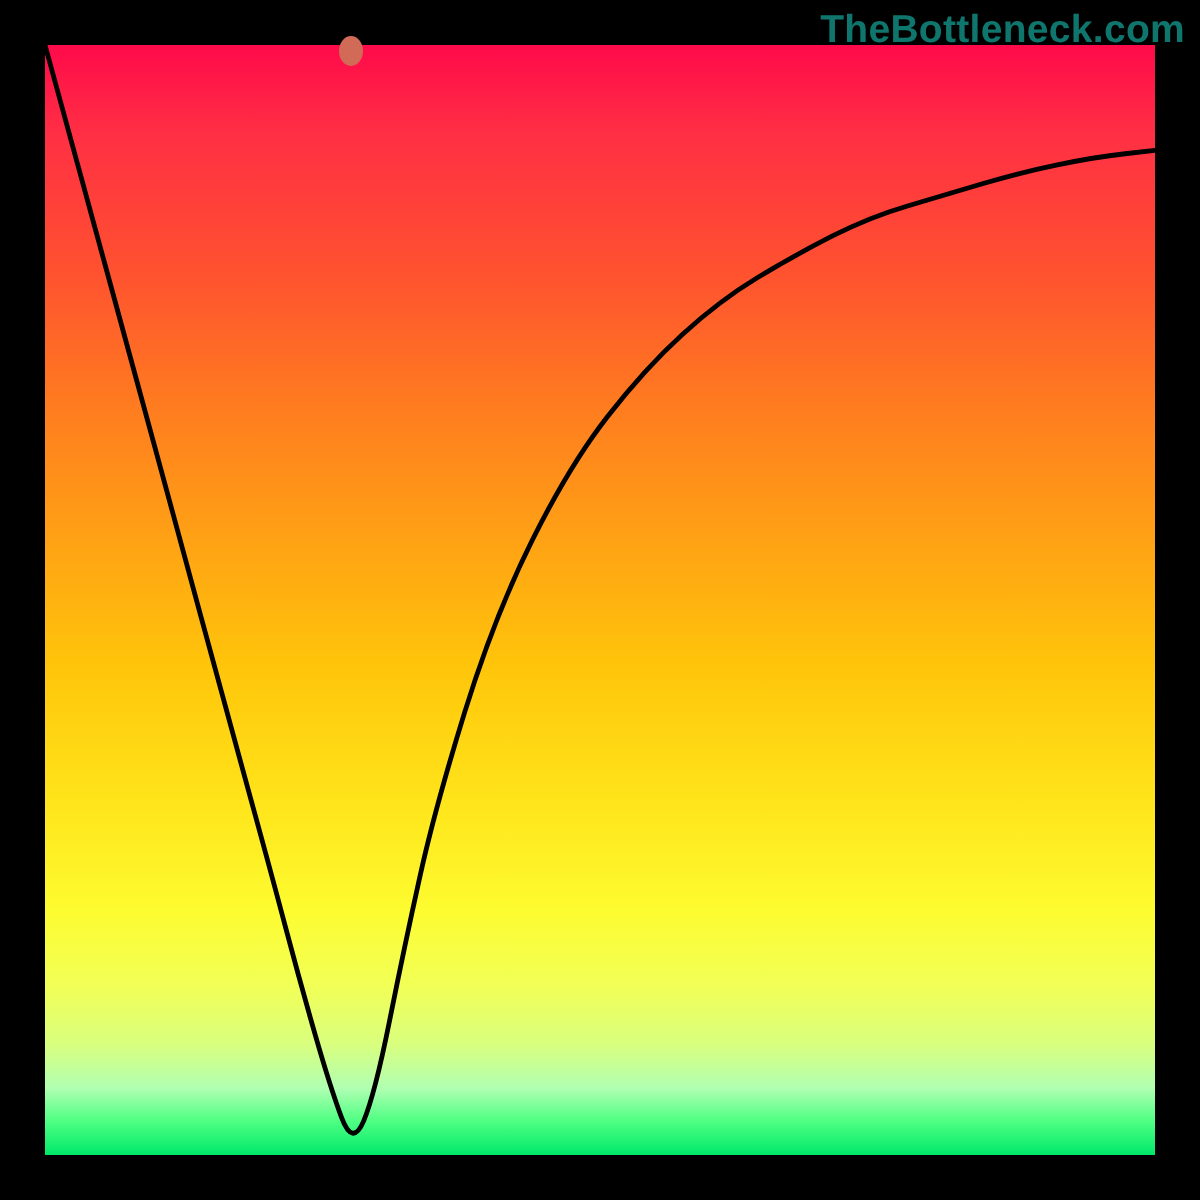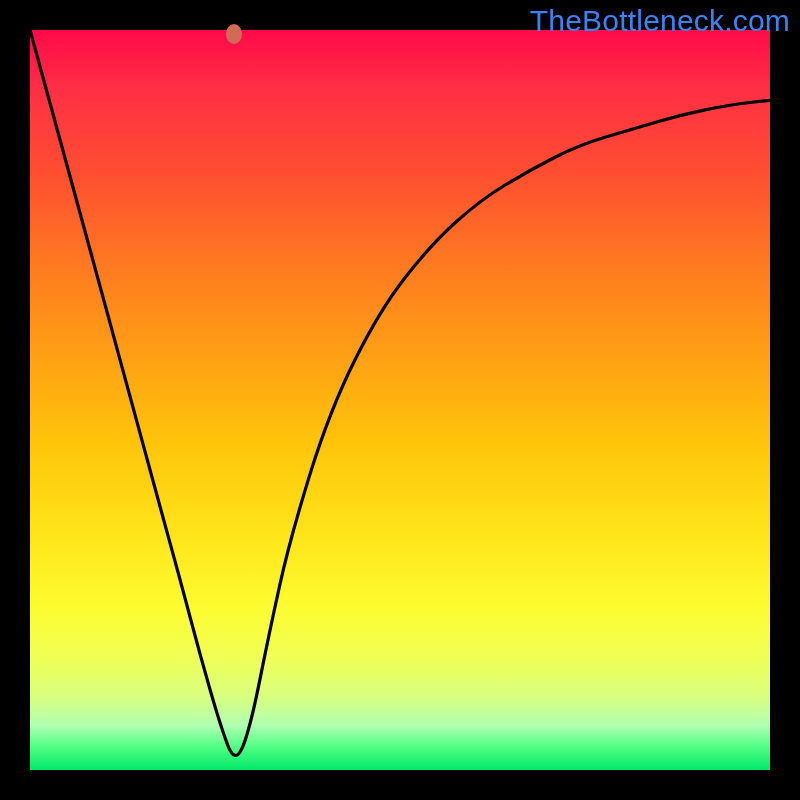--- a/index.html
+++ b/index.html
@@ -55,23 +55,23 @@
     width: 16px;
     height: 20px;
     background: #d26a58;
     border-radius: 50%;
     transform: translate(-50%, -50%);
   }
   .watermark {
     position: absolute;
     top: 4px;
     right: 10px;
-    color: #3b82f6;
-    font-size: 30px;
-    font-weight: 400;
+    color: #0f766e;
+    font-size: 26px;
+    font-weight: 700;
     letter-spacing: 0.2px;
     user-select: none;
   }
 </style>
 </head>
 <body>
 
 <div class="frame">
   <div class="plot-area">
 

